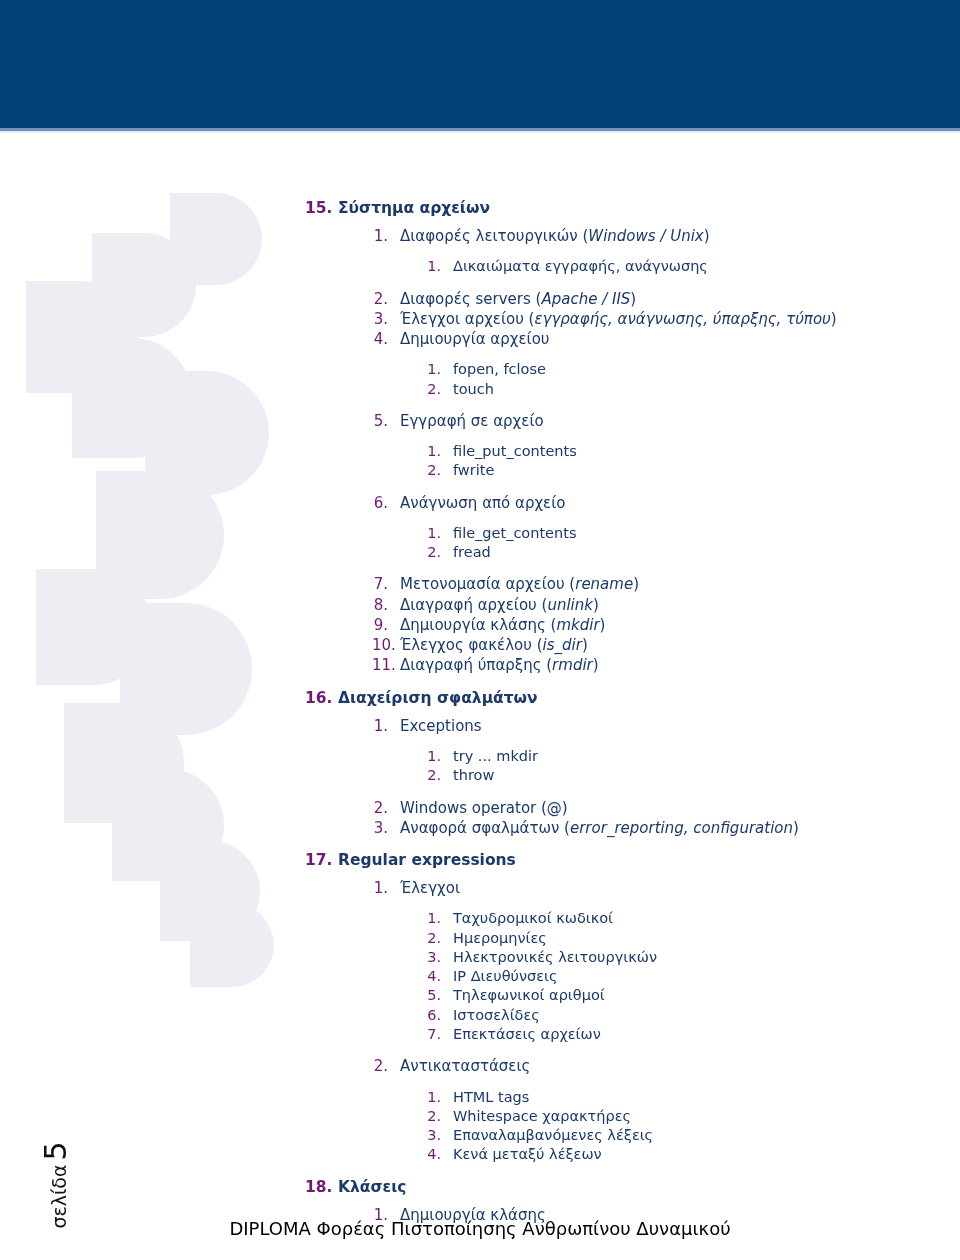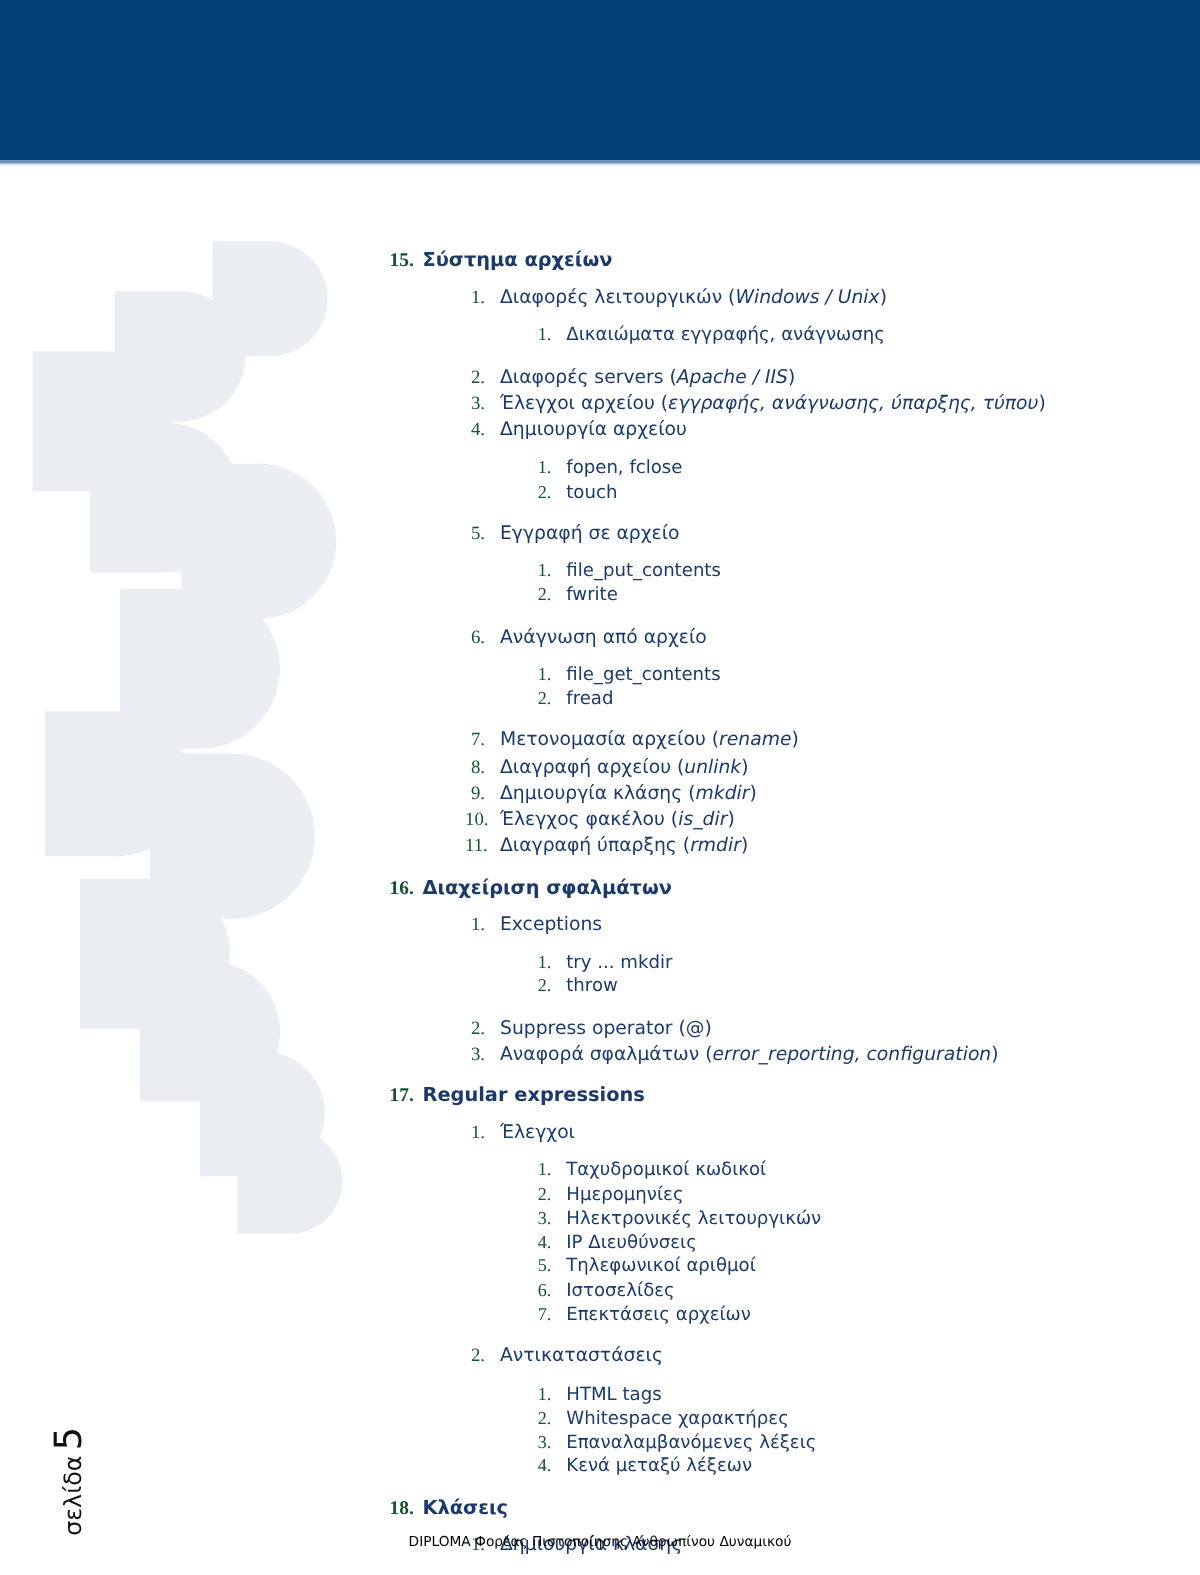--- a/index.html
+++ b/index.html
@@ -131,25 +131,24 @@
     z-index: 2;
   }
 
   .row {
     display: flex;
     align-items: baseline;
     color: #1b3a6b;
     font-family: "DejaVu Sans", "Liberation Sans", sans-serif;
   }
   .row .num {
-    color: #14532d;
+    color: #701a75;
     text-align: right;
     flex: 0 0 auto;
     font-variant-numeric: tabular-nums;
-    font-family: Liberation Serif, serif;
   }
   .row .txt {
     flex: 1 1 auto;
   }
 
   
   .lvl1 {
     font-size: 15.5px;
     font-weight: bold;
     margin-left: 305px;
@@ -190,21 +189,21 @@
   .it { font-style: italic; }
 
   
   .footer {
     position: absolute;
     left: 0;
     bottom: 18px;
     width: 960px;
     text-align: center;
     font-family: "DejaVu Sans", "Liberation Sans", sans-serif;
-    font-size: 11px;
+    font-size: 18px;
     color: #000000;
     line-height: 1.5;
     z-index: 3;
   }
   .footer div { white-space: nowrap; }
 </style>
 </head>
 <body>
 
 <div class="header-band"></div>
@@ -404,21 +403,21 @@
     <div class="row lvl3">
       <span class="num">1.</span>
       <span class="txt"><span>try ... mkdir</span></span>
     </div>
     <div class="row lvl3 gap-bot">
       <span class="num">2.</span>
       <span class="txt"><span>throw</span></span>
     </div>
     <div class="row lvl2">
       <span class="num">2.</span>
-      <span class="txt"><span>Suppress operator (@)</span></span>
+      <span class="txt"><span>Windows operator (@)</span></span>
     </div>
     <div class="row lvl2">
       <span class="num">3.</span>
       <span class="txt"><span>Αναφορά σφαλμάτων (</span><span class="it">error_reporting, configuration</span><span>)</span></span>
     </div>
     <div class="row lvl1">
       <span class="num">17.</span>
       <span class="txt">Regular expressions</span>
     </div>
     <div class="row lvl2 gap-bot">

